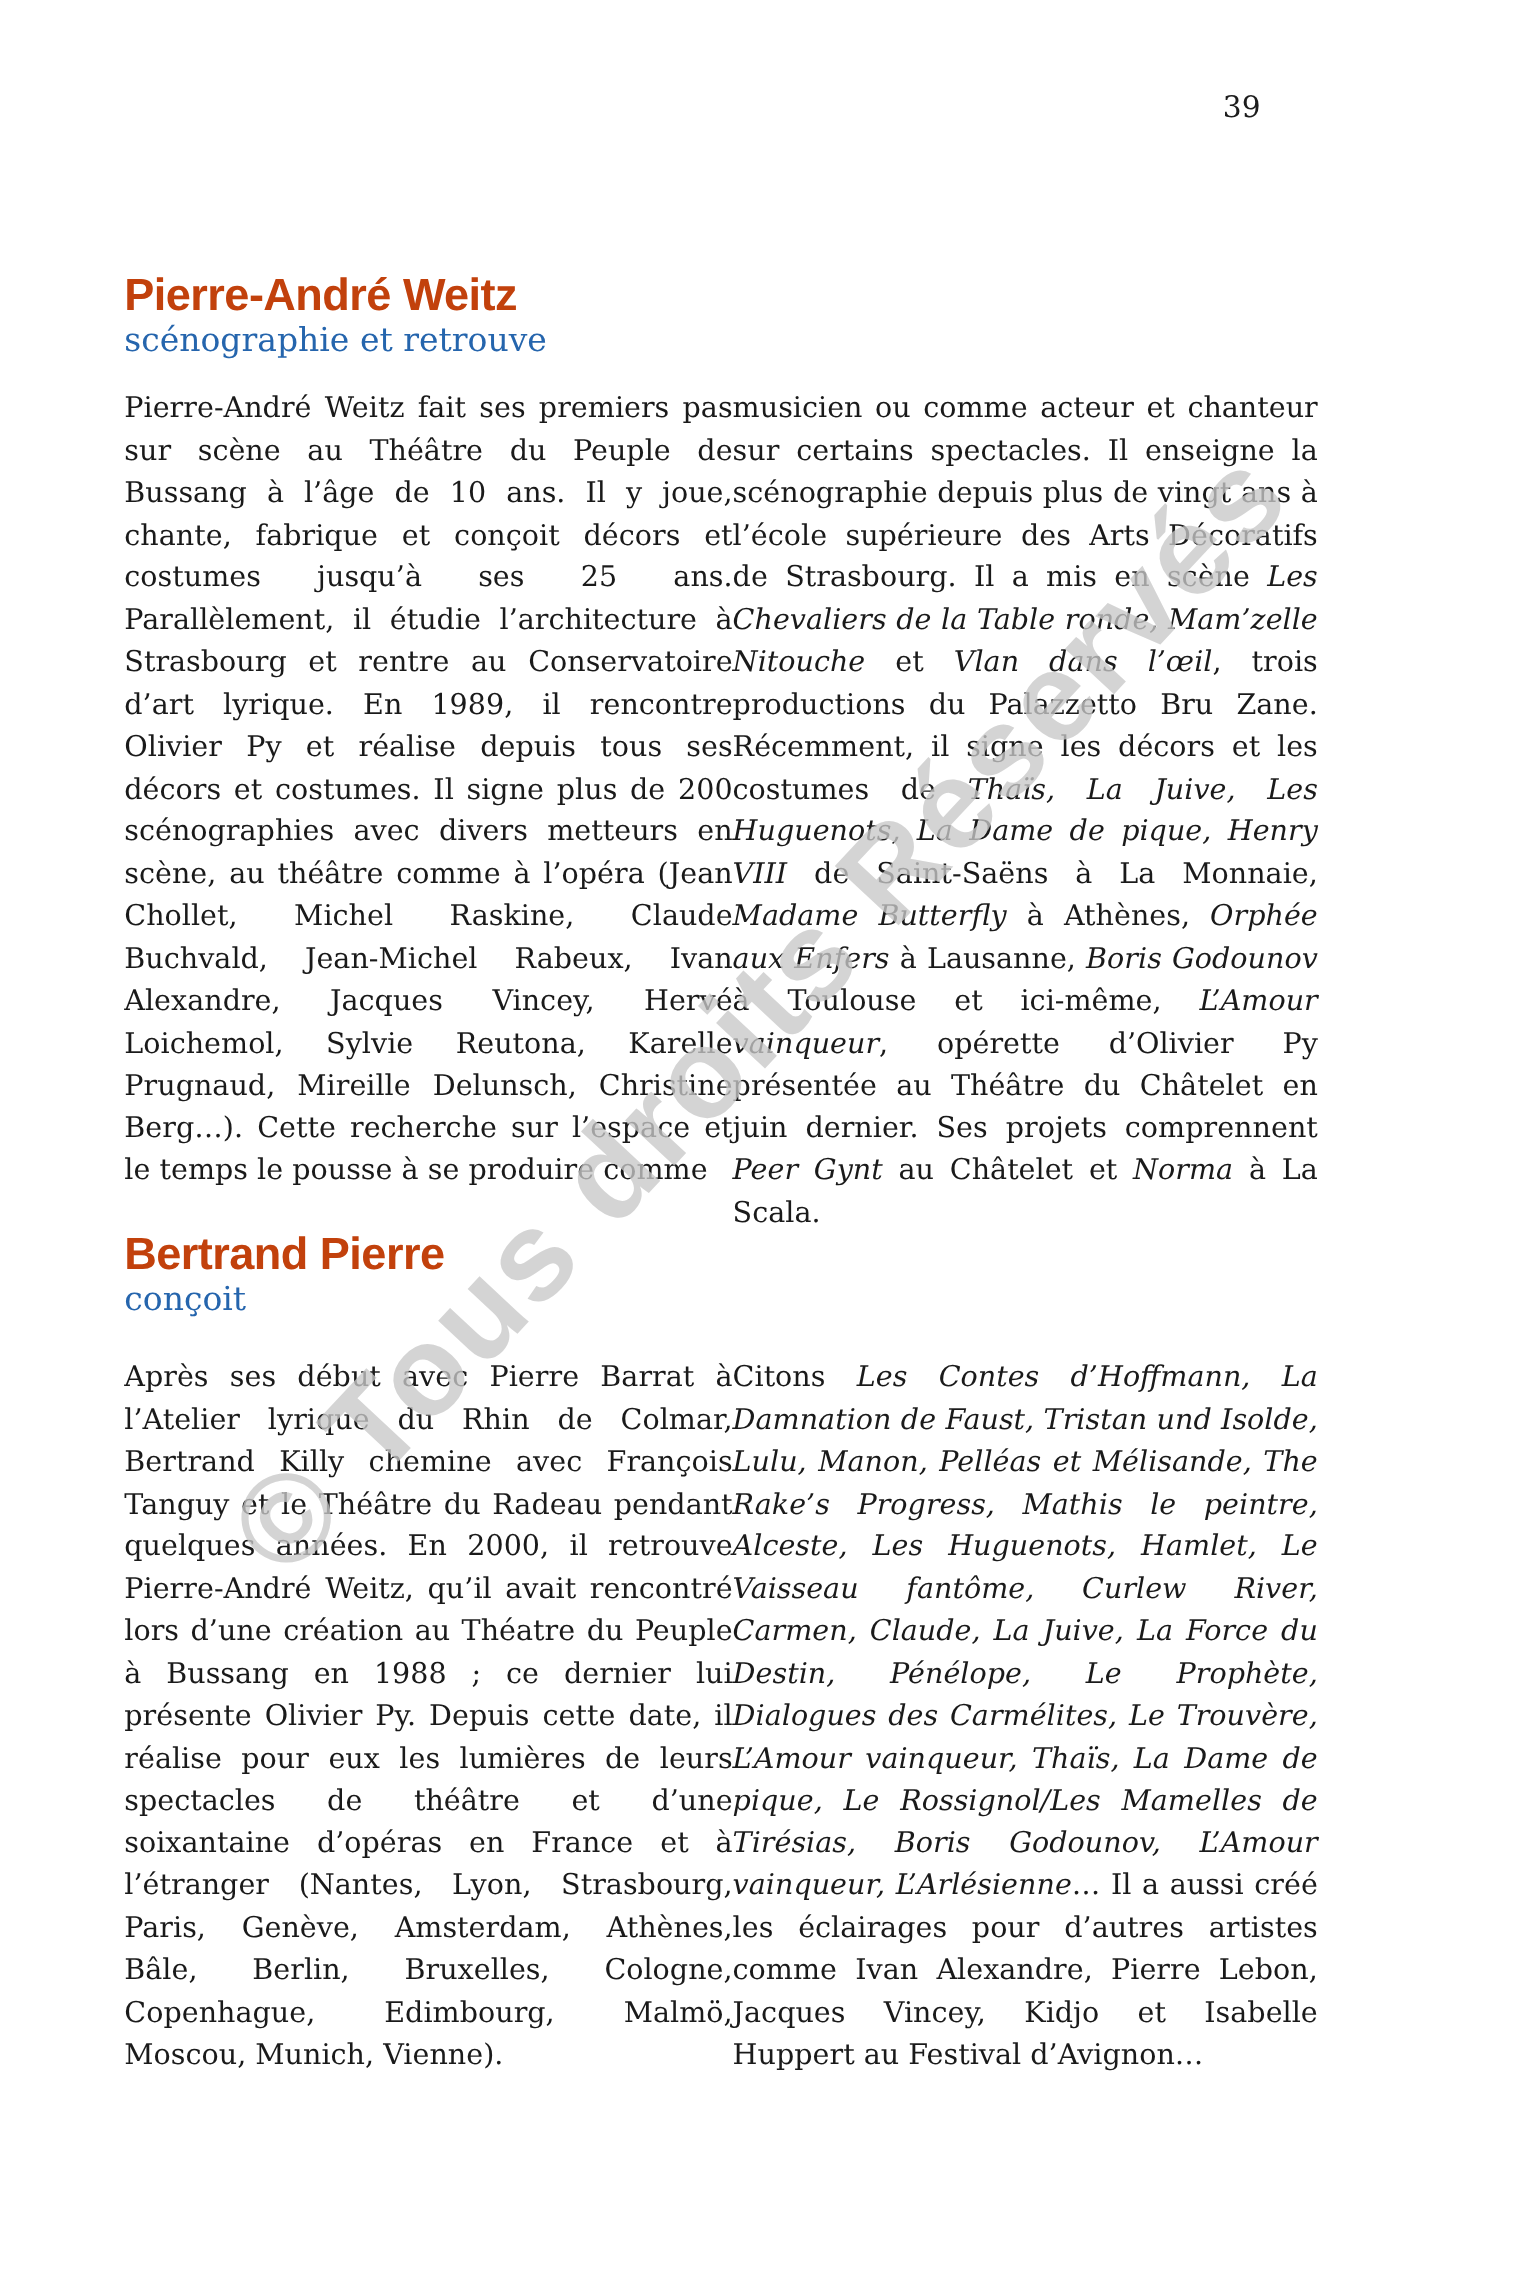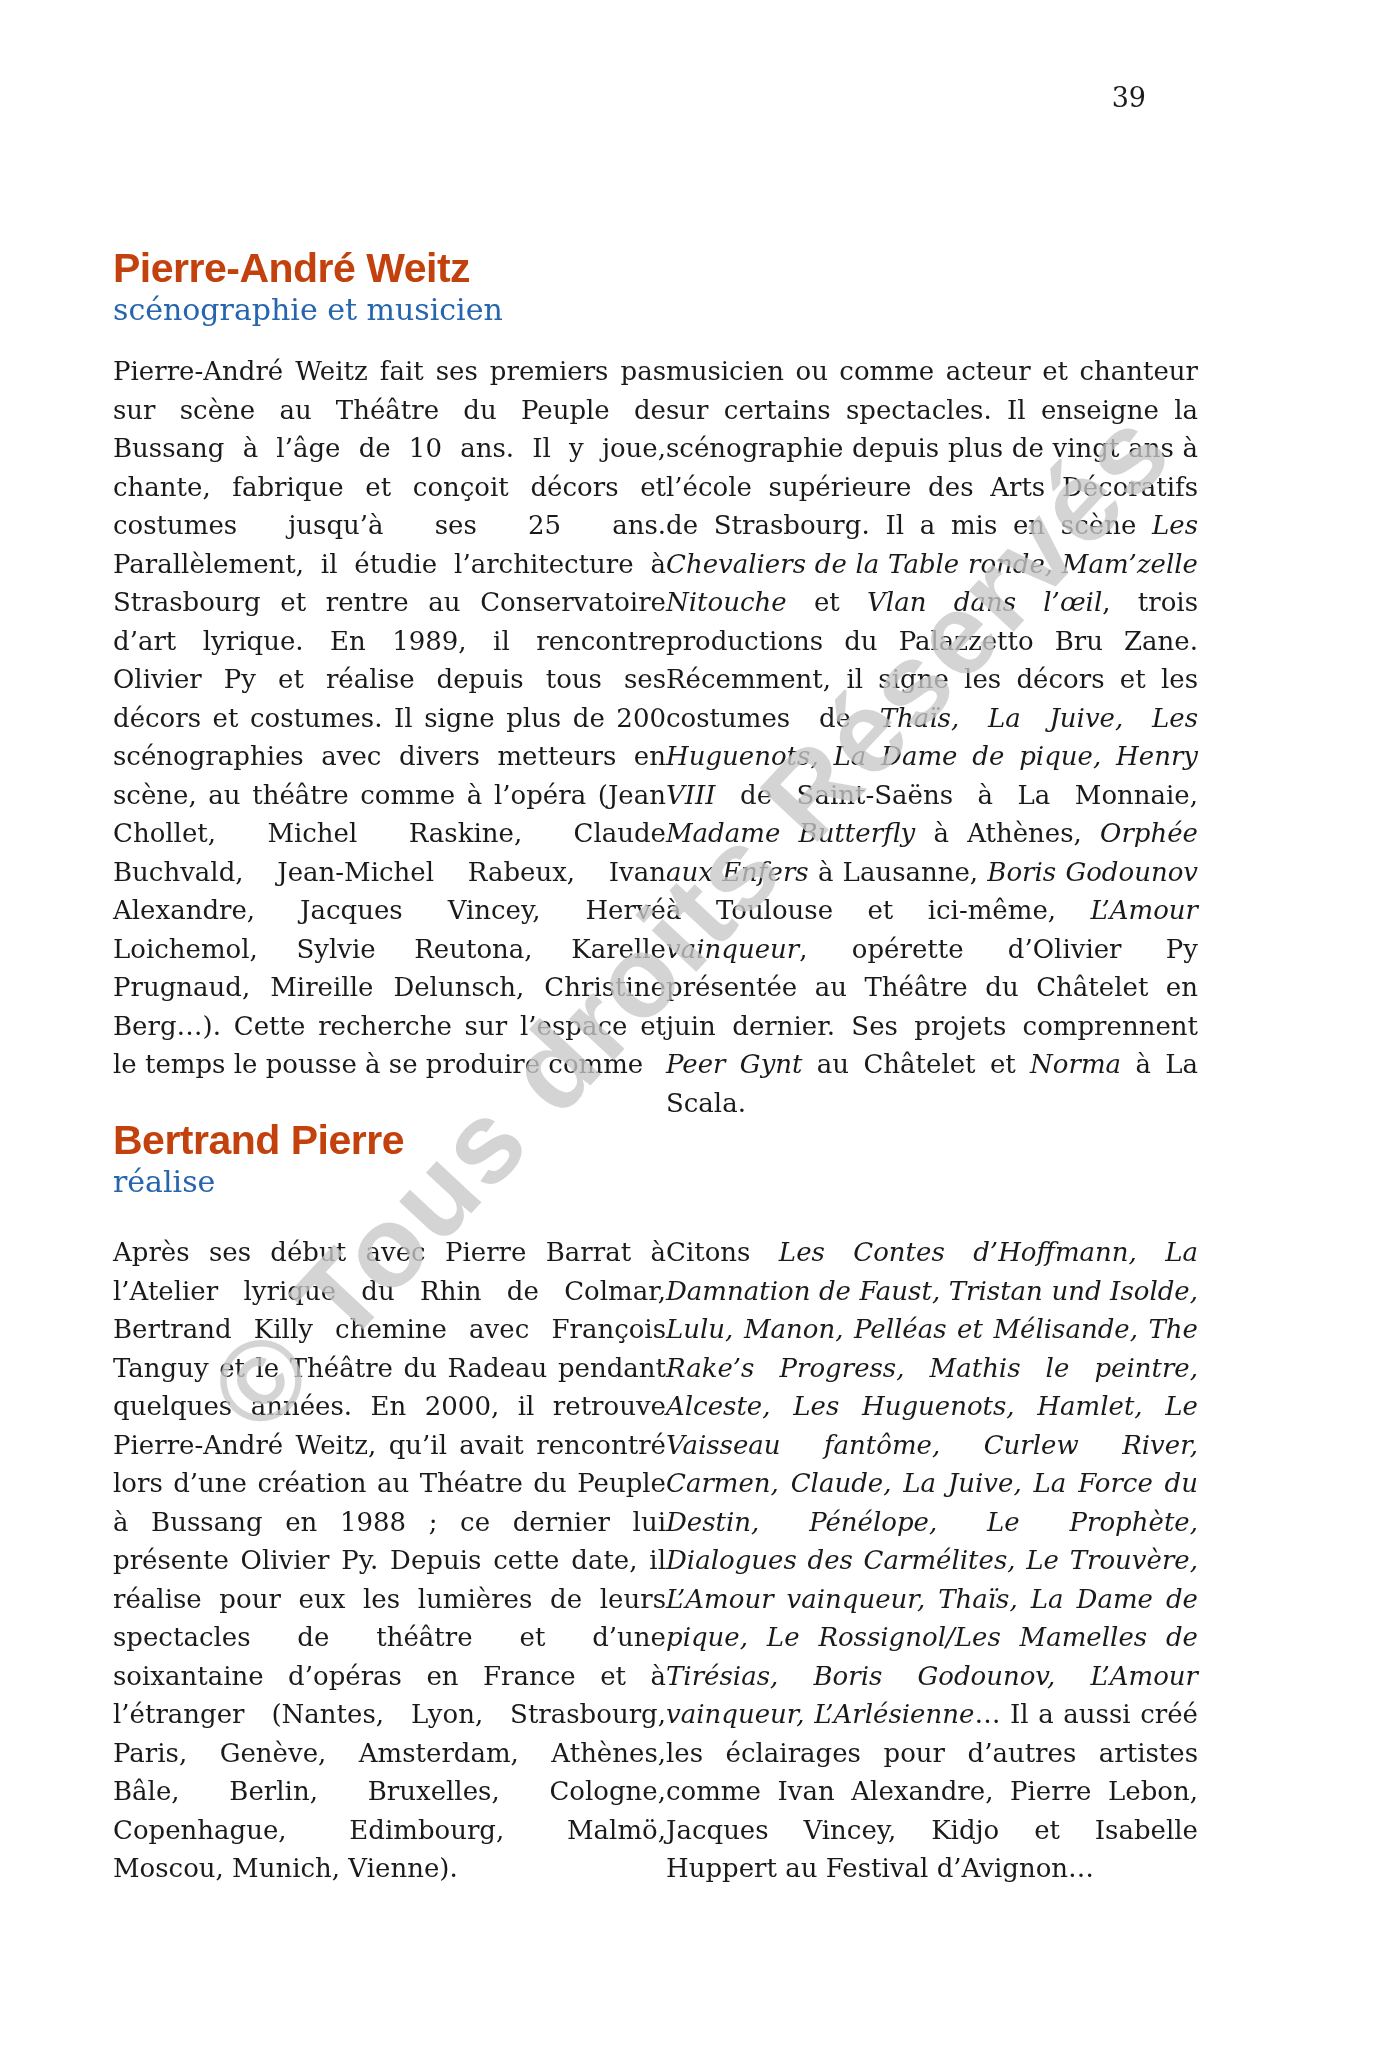--- a/index.html
+++ b/index.html
@@ -81,30 +81,30 @@
 </style>
 </head>
 <body>
 
 <div class="page">
 
   <div class="pageno">39</div>
 
   <section class="bio s1">
     <h1 class="bio-name">Pierre-André Weitz</h1>
-    <h2 class="bio-role">scénographie et musicien</h2>
+    <h2 class="bio-role">scénographie et retrouve</h2>
     <div class="cols">
       <div class="col col-left"><span>Pierre-André Weitz fait ses premiers pas sur scène au Théâtre du Peuple de Bussang à l’âge de 10 ans. Il y joue, chante, fabrique et conçoit décors et costumes jusqu’à ses 25 ans. Parallèlement, il étudie l’architecture à Strasbourg et rentre au Conservatoire d’art lyrique. En 1989, il rencontre Olivier Py et réalise depuis tous ses décors et costumes. Il signe plus de 200 scénographies avec divers metteurs en scène, au théâtre comme à l’opéra (Jean Chollet, Michel Raskine, Claude Buchvald, Jean-Michel Rabeux, Ivan Alexandre, Jacques Vincey, Hervé Loichemol, Sylvie Reutona, Karelle Prugnaud, Mireille Delunsch, Christine Berg…). Cette recherche sur l’espace et le temps le pousse à se produire comme</span></div>
       <div class="col col-right"><span>musicien ou comme acteur et chanteur sur certains spectacles. Il enseigne la scénographie depuis plus de vingt ans à l’école supérieure des Arts Décoratifs de Strasbourg. Il a mis en scène </span><em>Les Chevaliers de la Table ronde, Mam’zelle Nitouche</em><span> et </span><em>Vlan dans l’œil</em><span>, trois productions du Palazzetto Bru Zane. Récemment, il signe les décors et les costumes de </span><em>Thaïs, La Juive, Les Huguenots, La Dame de pique, Henry VIII</em><span> de Saint-Saëns à La Monnaie, </span><em>Madame Butterfly</em><span> à Athènes, </span><em>Orphée aux Enfers</em><span> à Lausanne, </span><em>Boris Godounov</em><span> à Toulouse et ici-même, </span><em>L’Amour vainqueur</em><span>, opérette d’Olivier Py présentée au Théâtre du Châtelet en juin dernier. Ses projets comprennent </span><em>Peer Gynt</em><span> au Châtelet et </span><em>Norma</em><span> à La Scala.</span></div>
     </div>
   </section>
 
   <section class="bio s2">
     <h1 class="bio-name">Bertrand Pierre</h1>
-    <h2 class="bio-role">réalise</h2>
+    <h2 class="bio-role">conçoit</h2>
     <div class="cols">
       <div class="col col-left"><span>Après ses début avec Pierre Barrat à l’Atelier lyrique du Rhin de Colmar, Bertrand Killy chemine avec François Tanguy et le Théâtre du Radeau pendant quelques années. En 2000, il retrouve Pierre-André Weitz, qu’il avait rencontré lors d’une création au Théatre du Peuple à Bussang en 1988 ; ce dernier lui présente Olivier Py. Depuis cette date, il réalise pour eux les lumières de leurs spectacles de théâtre et d’une soixantaine d’opéras en France et à l’étranger (Nantes, Lyon, Strasbourg, Paris, Genève, Amsterdam, Athènes, Bâle, Berlin, Bruxelles, Cologne, Copenhague, Edimbourg, Malmö, Moscou, Munich, Vienne).</span></div>
       <div class="col col-right"><span>Citons </span><em>Les Contes d’Hoffmann, La Damnation de Faust, Tristan und Isolde, Lulu, Manon, Pelléas et Mélisande, The Rake’s Progress, Mathis le peintre, Alceste, Les Huguenots, Hamlet, Le Vaisseau fantôme, Curlew River, Carmen, Claude, La Juive, La Force du Destin, Pénélope, Le Prophète, Dialogues des Carmélites, Le Trouvère, L’Amour vainqueur, Thaïs, La Dame de pique, Le Rossignol/Les Mamelles de Tirésias, Boris Godounov, L’Amour vainqueur, L’Arlésienne</em><span>… Il a aussi créé les éclairages pour d’autres artistes comme Ivan Alexandre, Pierre Lebon, Jacques Vincey, Kidjo et Isabelle Huppert au Festival d’Avignon…</span></div>
     </div>
   </section>
 
   <div class="watermark">© Tous droits Réservés</div>
 
 </div>
 

